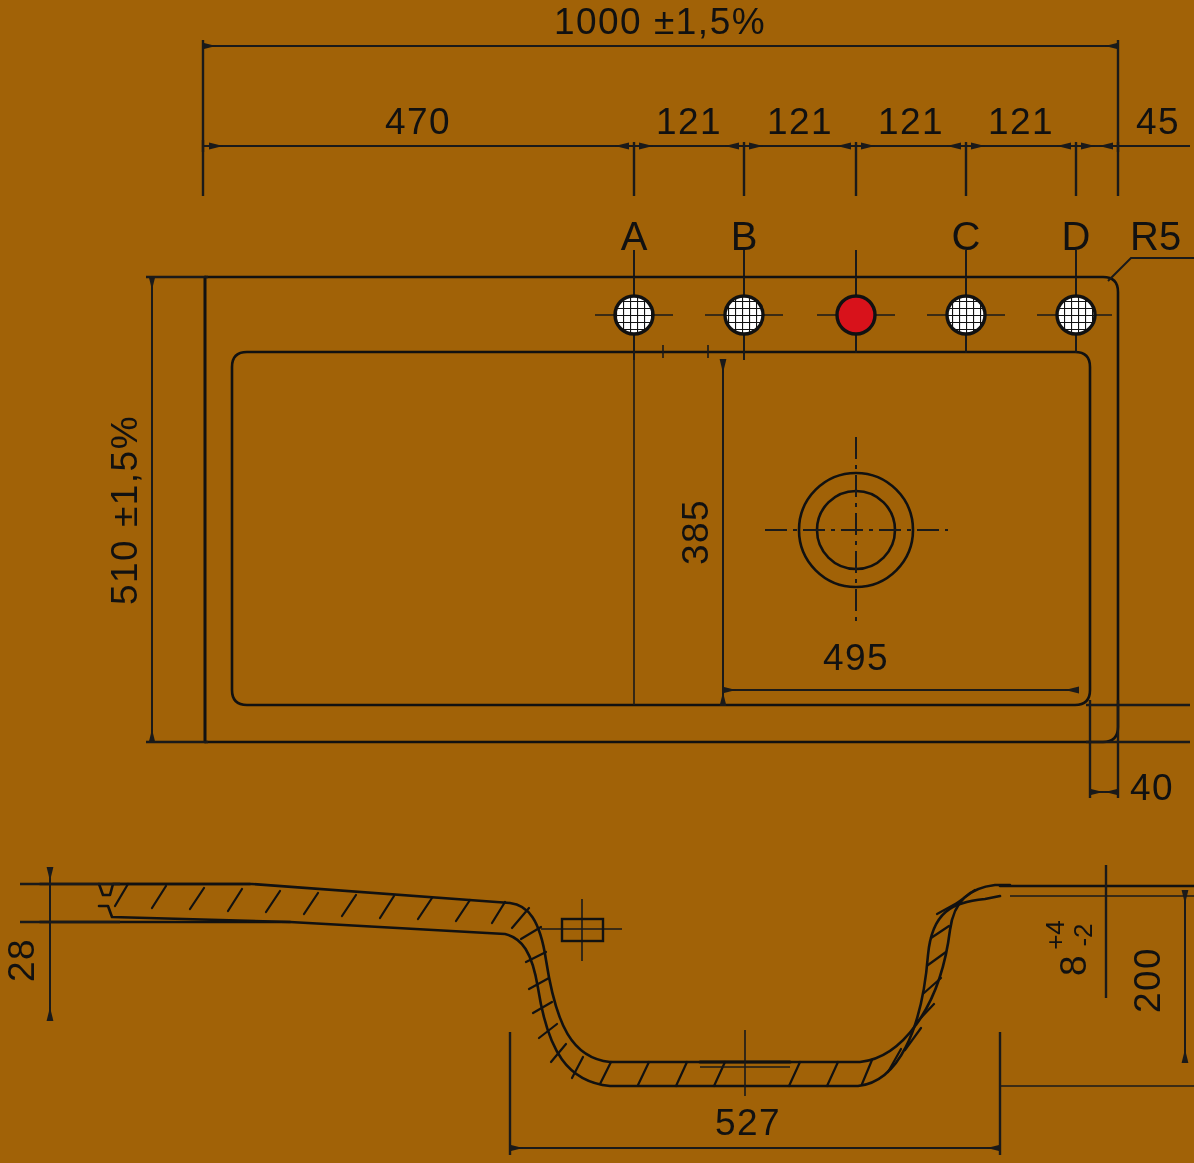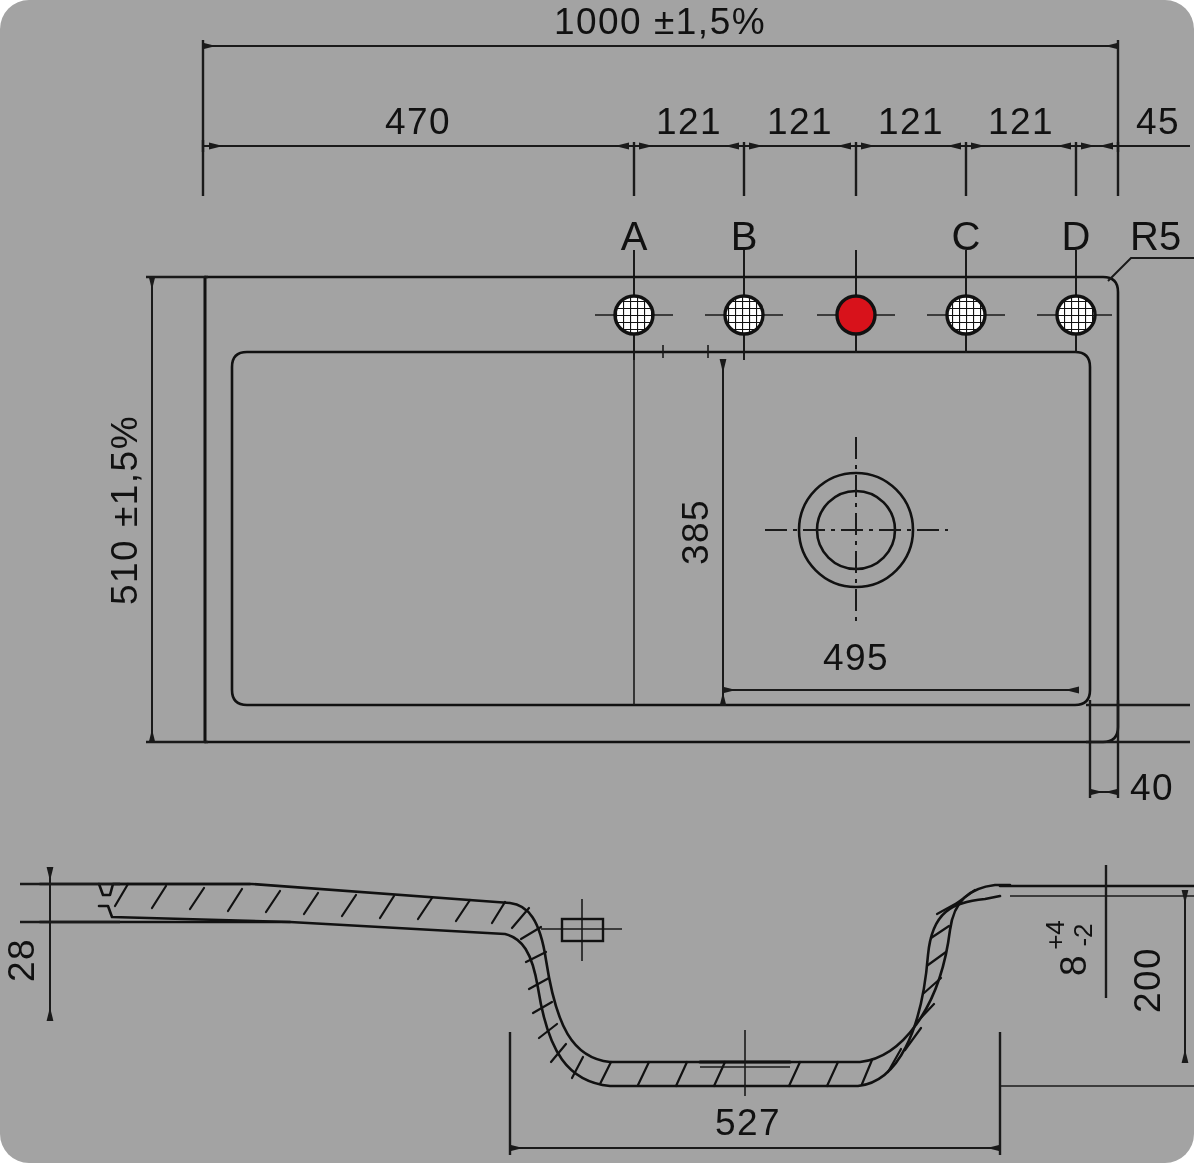--- a/index.html
+++ b/index.html
@@ -7,23 +7,22 @@
     padding: 0;
     background: #ffffff;
   }
   body {
     font-family: "Liberation Sans", sans-serif;
   }
   #sheet {
     position: relative;
     width: 1194px;
     height: 1163px;
-    background: #a3a3a3;
+    background: #a16207;
     overflow: hidden;
-    border-radius: 29px;
   }
   svg#dwg {
     position: absolute;
     left: 0;
     top: 0;
     width: 1194px;
     height: 1163px;
     display: block;
   }
   .thin  { stroke: #1a1a1a; stroke-width: 2; fill: none; stroke-linecap: butt; }

